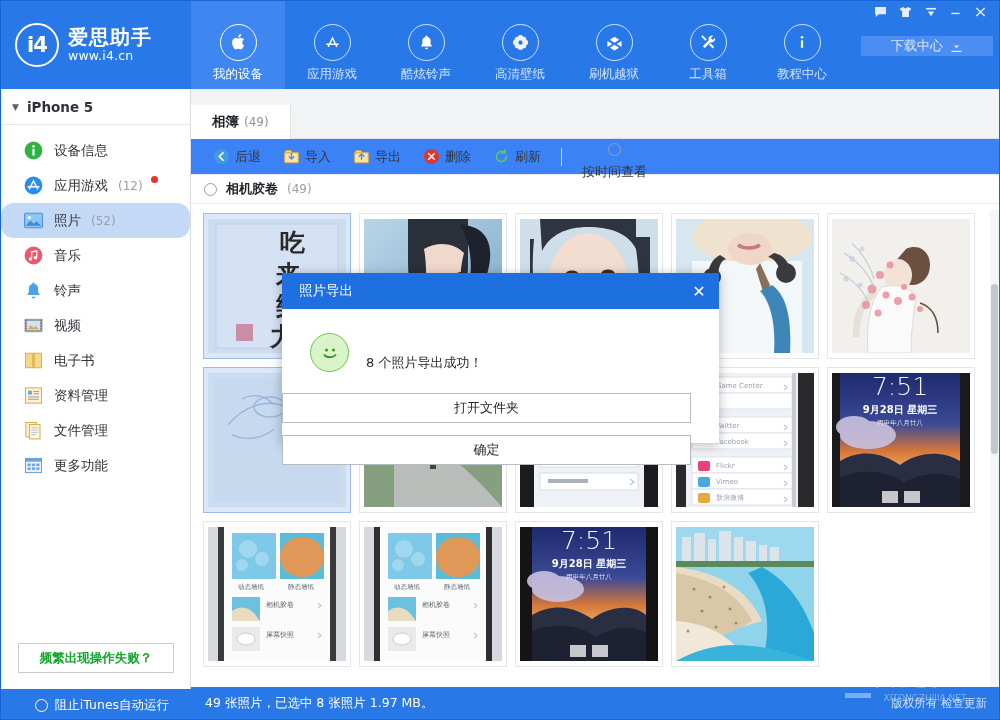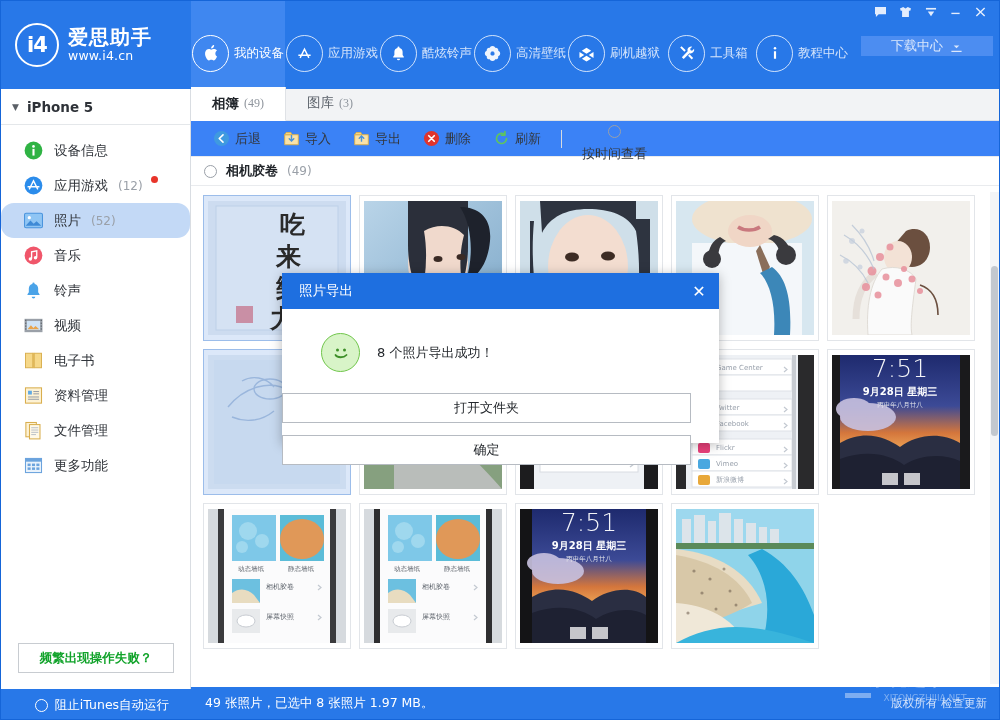--- a/index.html
+++ b/index.html
@@ -27,21 +27,21 @@
     border: 2.5px solid #fff; display: flex; align-items: center;
     justify-content: center; color: #fff; font-size: 21px;
     font-weight: bold; letter-spacing: -1px; flex: none;
   }
   .logo-text { color: #fff; line-height: 1.15; }
   .logo-cn { font-size: 20px; font-weight: bold; letter-spacing: 1px; }
   .logo-url { font-size: 12.5px; letter-spacing: .2px; }
 
   .navitems { display: flex; height: 88px; }
   .navitem {
-    width: 94px; height: 104px; display: flex; flex-direction: row;
+    width: 94px; height: 104px; display: flex; flex-direction: column;
     align-items: center; justify-content: center; gap: 5px;
     color: #d6e5fb; font-size: 12.5px; cursor: pointer;
   }
   .navitem.active { background: #3f87f0; color: #fff; }
   .nav-ic {
     width: 37px; height: 37px; border-radius: 50%;
     border: 1.6px solid rgba(255,255,255,.78);
     display: flex; align-items: center; justify-content: center;
   }
   .navitem.active .nav-ic { border-color: #fff; }
@@ -105,22 +105,22 @@
     border: 1.6px solid #fff; flex: none;
   }
   .radio.dark { border-color: #9aa0a8; }
 
   
   .main {
     position: absolute; left: 190px; top: 88px; width: 810px; height: 632px;
     background: #fff;
   }
   .tabrow {
-    height: 32px; background: #f2f3f5; border-bottom: 1px solid #dfe2e6;
-    display: flex; align-items: flex-end; font-family: Liberation Serif, serif;
+    height: 50px; background: #f2f3f5; border-bottom: 1px solid #dfe2e6;
+    display: flex; align-items: flex-end;
   }
   .tab {
     height: 34px; padding: 0 21px; display: flex; align-items: center;
     gap: 5px; font-size: 13.5px; color: #5d636b; cursor: pointer;
   }
   .tab.active {
     background: #fff; color: #22262b; font-weight: bold;
     border-right: 1px solid #dfe2e6; border-bottom: 1px solid #fff;
     margin-bottom: -1px;
   }
@@ -192,21 +192,21 @@
   }
   .modal-head {
     height: 36px; background: #1e6fe0; display: flex; align-items: center;
     padding: 0 0 0 17px; color: #fff; font-size: 13.5px;
   }
   .modal-close {
     margin-left: auto; width: 40px; height: 36px; display: flex;
     align-items: center; justify-content: center; font-size: 16px;
     cursor: pointer; color: #fff;
   }
-  .modal-body { display: flex; align-items: center; gap: 17px; padding: 24px 0 0 39px; }
+  .modal-body { display: flex; align-items: flex-end; gap: 17px; padding: 24px 0 0 28px; }
   .smiley {
     width: 39px; height: 39px; border-radius: 50%; background: #d8f4c8;
     border: 1.5px solid #71c64c; flex: none;
     display: flex; align-items: center; justify-content: center;
   }
   .modal-msg { font-size: 13px; color: #24282d; }
   .modal-foot {
     display: flex; justify-content: flex-end; gap: 12px;
     padding: 21px 28px 0 0;
     flex-direction: column;
@@ -494,24 +494,20 @@
       <span>阻止iTunes自动运行</span>
     </div>
   </div>
 
   <div class="main">
 
     <div class="tabrow">
       <div class="tab active">
         <span>相簿</span>
         <span class="cnt">(49)</span>
-      </div>
-      <div class="tab">
-        <span>图库</span>
-        <span class="cnt">(3)</span>
       </div>
     </div>
 
     <div class="toolbar">
       <div class="tbtn">
         <span class="tb-ic">
           <svg width="17" height="17" viewBox="0 0 18 18">
               <circle cx="9" cy="9" r="8" fill="#3f9ae0"></circle>
               <path d="M10.6 5.2L6.6 9l4 3.8" stroke="#fff" stroke-width="1.7" fill="none" stroke-linecap="round" stroke-linejoin="round"></path>
             </svg>

